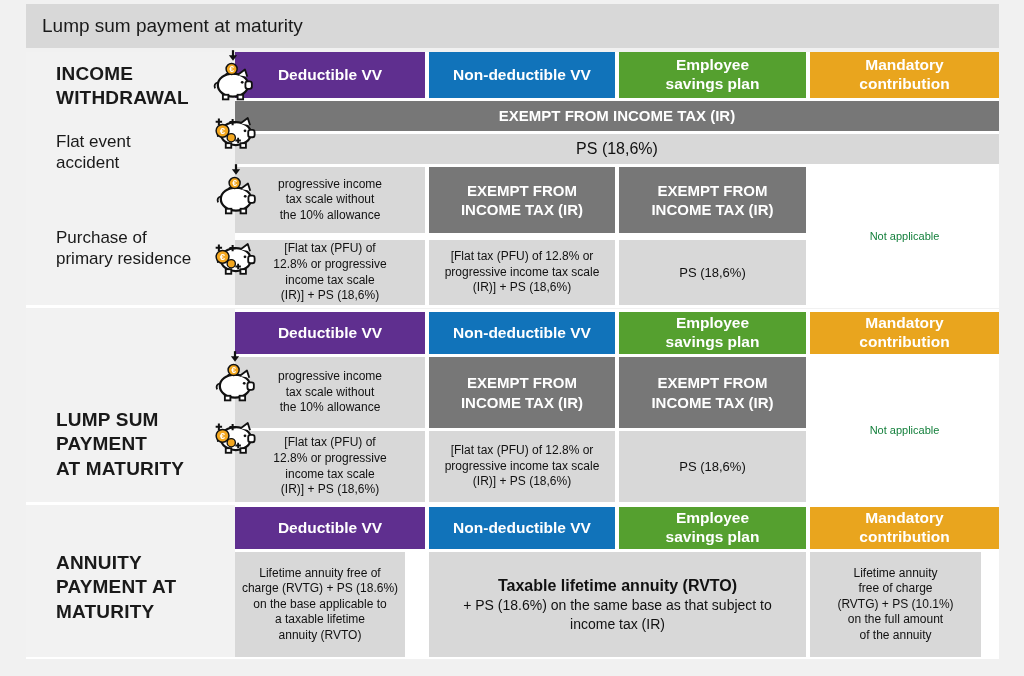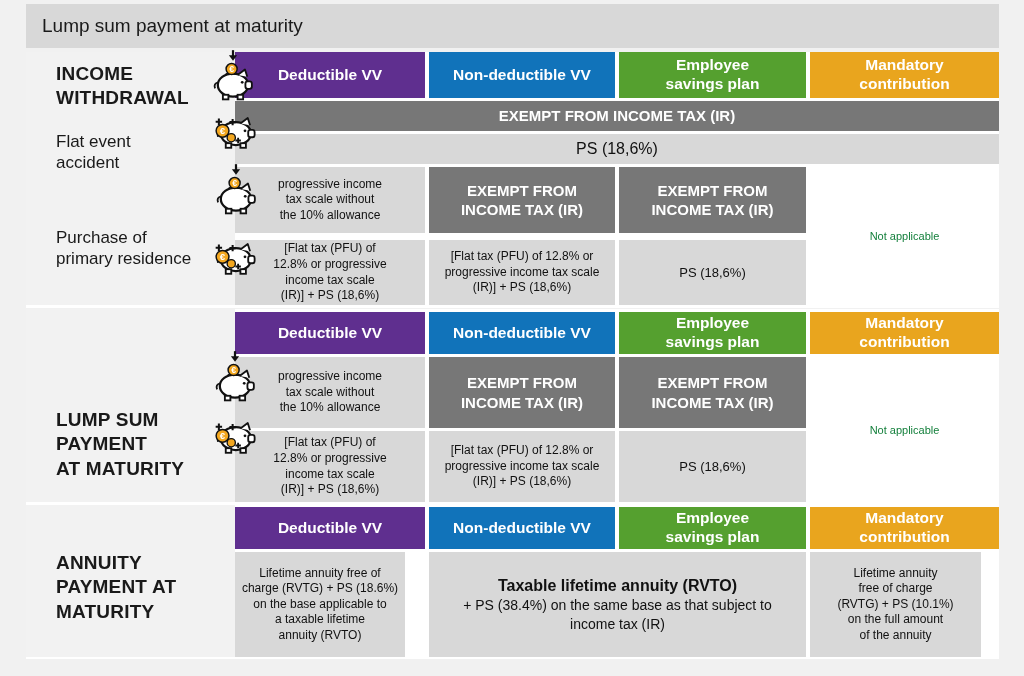--- a/index.html
+++ b/index.html
@@ -177,20 +177,20 @@
 <div class="cell hdr" style="left: 810px; top: 507px; width: 189px; height: 42px; background: rgb(233, 165, 30);">Mandatory
 contribution</div>
 
 <div class="cell cell-light" style="left:235px;top:552px;width:170px;height:105px;">Lifetime annuity free of
 charge (RVTG) + PS (18.6%)
 on the base applicable to
 a taxable lifetime
 annuity (RVTO)</div>
 <div class="cell merged-annuity" style="left:429px;top:552px;width:377px;height:105px;">
   <span class="bold-line">Taxable lifetime annuity (RVTO)</span>
-  <span style="white-space:pre-line;">+ PS (38.4%) on the same base as that subject to
+  <span style="white-space:pre-line;">+ PS (18.6%) on the same base as that subject to
 income tax (IR)</span>
 </div>
 <div class="cell cell-light" style="left:810px;top:552px;width:171px;height:105px;">Lifetime annuity
 free of charge
 (RVTG) + PS (10.1%)
 on the full amount
 of the annuity</div>
 
 </body></html>

